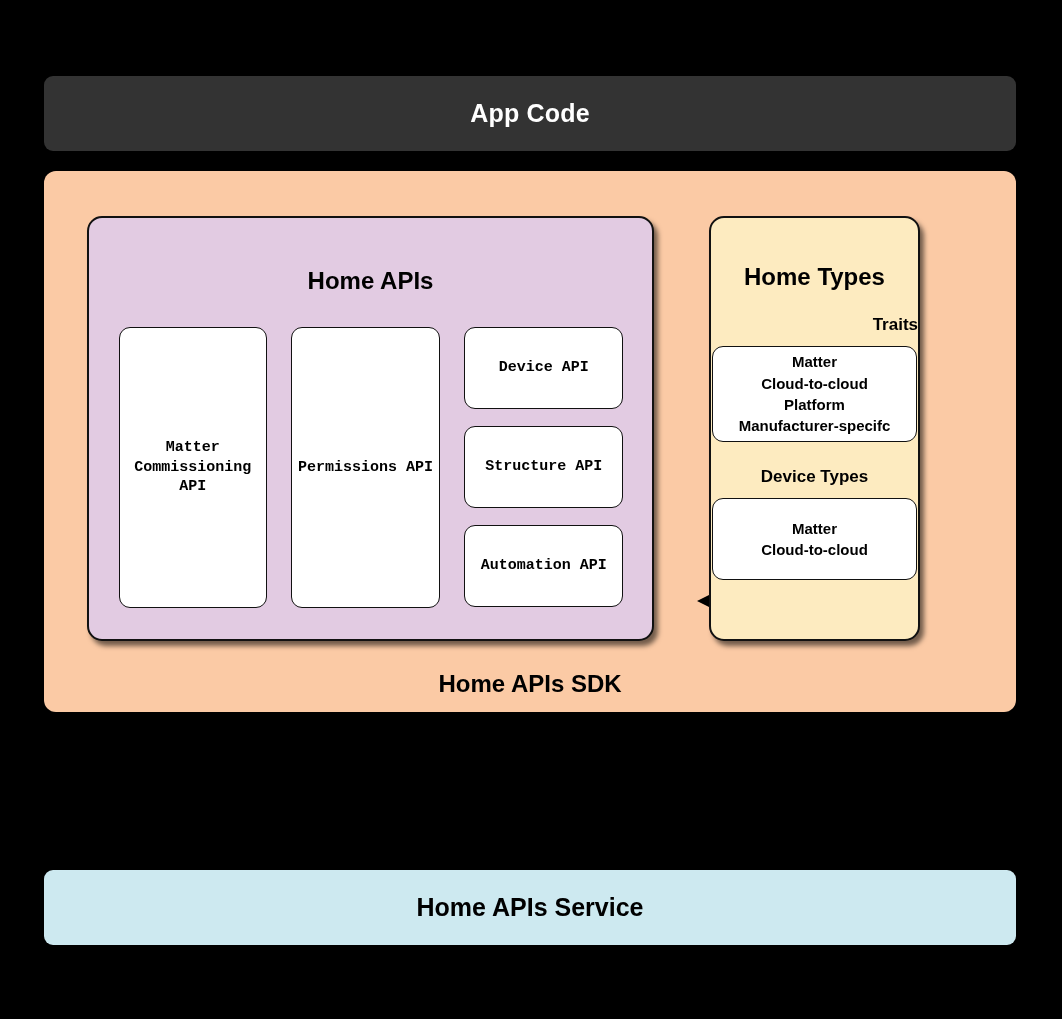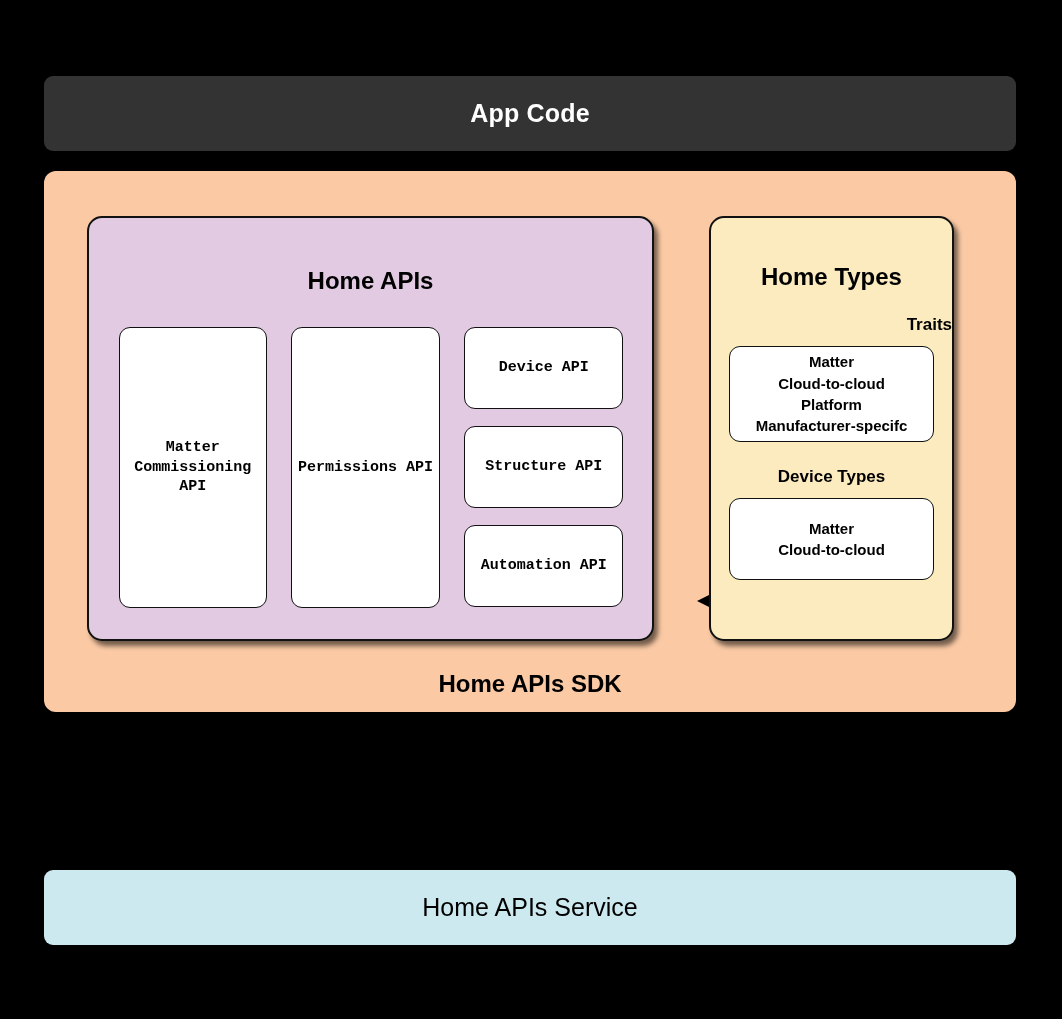--- a/index.html
+++ b/index.html
@@ -118,21 +118,21 @@
     line-height: 1.33;
     box-sizing: border-box;
   }
   .card-tall { height: 281px; }
   .card-small { height: 82px; flex: none; }
 
   
   .panel-home-types {
     left: 665px;
     top: 45px;
-    width: 245px;
+    width: 211px;
     height: 425px;
     background: #fdebc0;
   }
   .panel-home-types .panel-title {
     margin-top: 45px;
   }
   .subsection-title {
     text-align: center;
     font-size: 17px;
     font-weight: bold;
@@ -178,21 +178,21 @@
     height: 75px;
     background: #cde9f0;
     border-radius: 9px;
     display: flex;
     align-items: center;
     justify-content: center;
   }
   .service-label {
     color: #000000;
     font-size: 25px;
-    font-weight: normal;
+    font-weight: bold;
   }
 </style>
 </head>
 <body>
 
 <div class="canvas">
 
   <div class="app-code-bar">
     <span class="app-code-label">App Code</span>
   </div>

